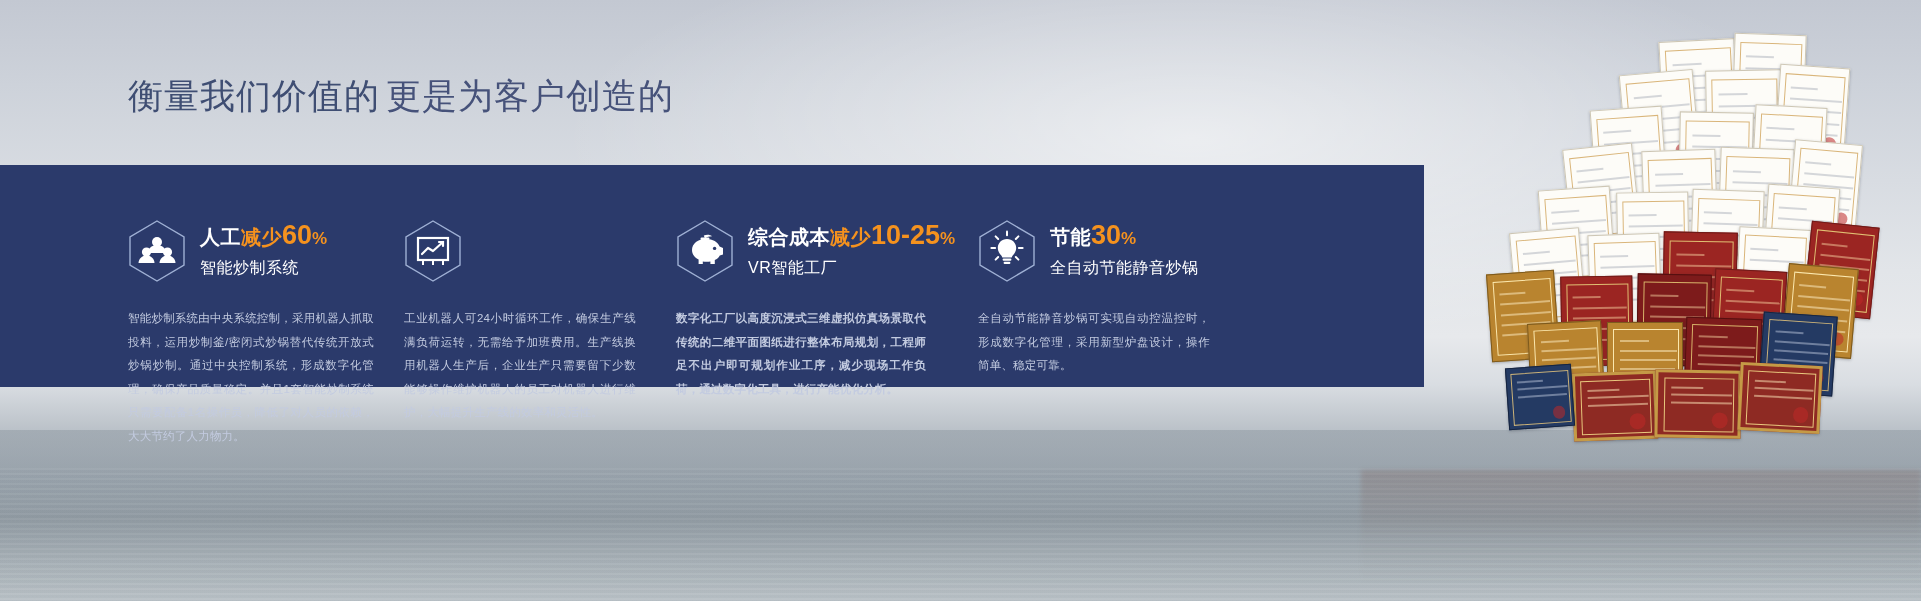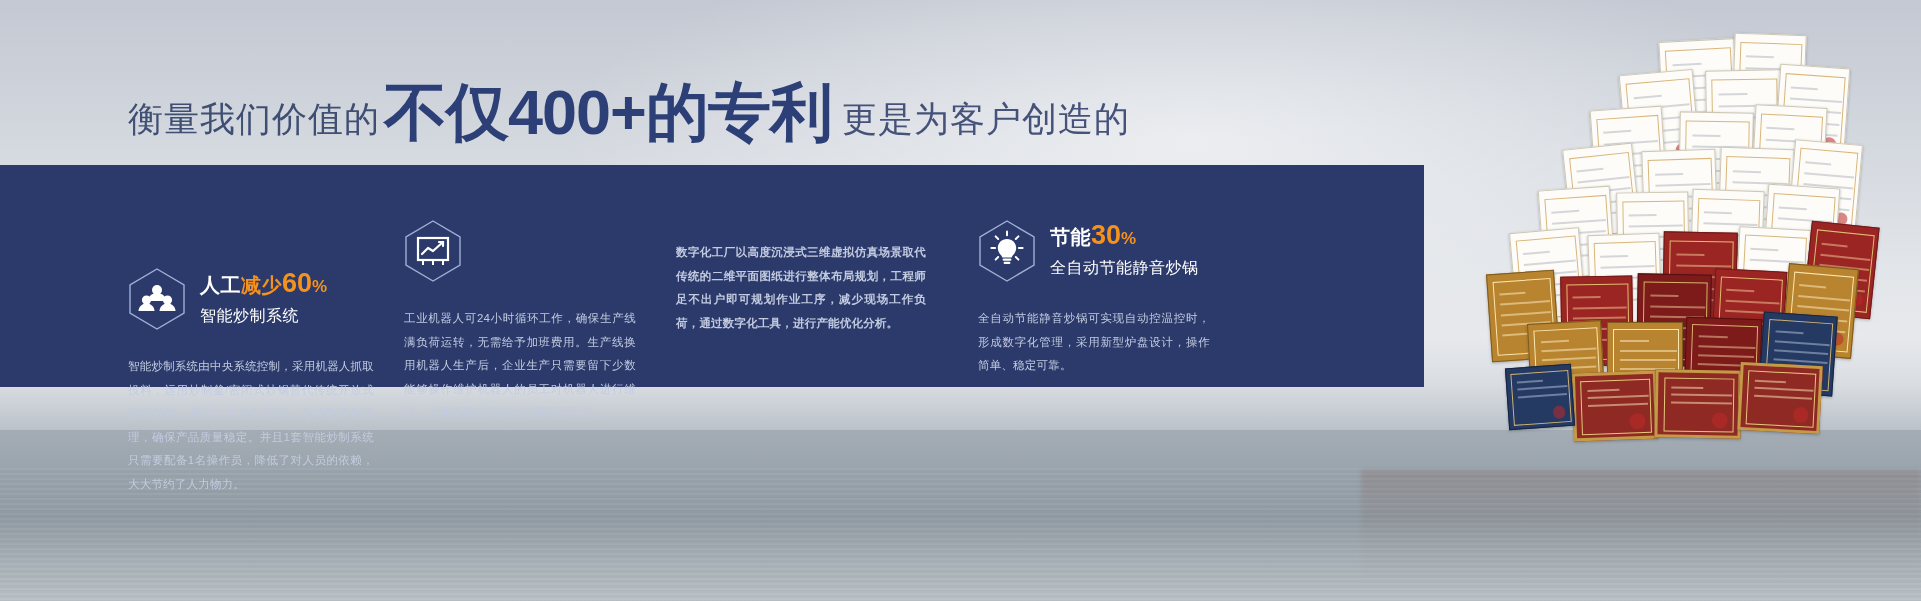--- a/index.html
+++ b/index.html
@@ -72,21 +72,21 @@
   }
   .panel-inner{
     position:absolute;left:0;top:0;width:100%;height:100%;
     display:flex;
   }
   .feature{
     position:relative;
     padding-top:52px;
     box-sizing:border-box;
   }
-  .f1{width:266px;margin-left:128px;margin-top:48px;}
+  .f1{width:266px;margin-left:128px;}
   .f2{width:262px;margin-left:10px;}
   .f3{width:270px;margin-left:10px;}
   .f4{width:250px;margin-left:32px;}
 
   .f-head{display:flex;align-items:flex-start;}
   .hexwrap{
     width:58px;height:64px;flex:0 0 58px;margin-right:14px;margin-top:2px;
     position:relative;
   }
   .hexwrap svg{display:block;}
@@ -431,21 +431,20 @@
         <span class="ln" style="top:22%;width:40%"></span>
         <span class="ln" style="top:34%;width:77%"></span>
         <span class="ln" style="top:46%;width:76%"></span>
         <span class="seal"></span>
       </div>
     </div>
   <div class="cert-reflection"></div>
 
   <div class="headline">
     <span class="hl-plain">衡量我们价值的</span>
-    <span class="hl-strong">不仅400+的专利</span>
     <span class="hl-plain2">更是为客户创造的</span>
   </div>
 
   <div class="panel">
     <div class="panel-inner">
 
       <div class="feature f1">
         <div class="f-head">
           <div class="hexwrap">
             <svg width="58" height="64" viewBox="0 0 58 64">
@@ -481,20 +480,39 @@
               <line x1="19" y1="41" x2="19" y2="46" stroke="#ffffff" stroke-width="2"></line>
               <line x1="29" y1="41" x2="29" y2="46" stroke="#ffffff" stroke-width="2"></line>
               <line x1="39" y1="41" x2="39" y2="46" stroke="#ffffff" stroke-width="2"></line>
             </svg>
           </div>
         </div>
         <div class="f-body">工业机器人可24小时循环工作，确保生产线满负荷运转，无需给予加班费用。生产线换用机器人生产后，企业生产只需要留下少数能够操作维护机器人的员工对机器人进行维护，大幅提升生产线的效率和灵活性。</div>
       </div>
 
       <div class="feature f3">
+        <div class="f-head">
+          <div class="hexwrap">
+            <svg width="58" height="64" viewBox="0 0 58 64">
+              <polygon points="29,2 56,18 56,46 29,62 2,46 2,18" fill="none" stroke="#9fb0d4" stroke-width="1.4"></polygon>
+              <g fill="#ffffff">
+                <path d="M16 31c0-6.5 6-11 14-11 6.8 0 12 3 13.6 7.6l3.4 1.4v6.6l-3.2.8c-1 2-2.8 3.6-5 4.7V45h-4.4v-2.6c-1.2.2-2.5.3-3.8.3-1.3 0-2.6-.1-3.8-.3V45H22.6v-4.4C18.7 38.6 16 35.1 16 31z"></path>
+                <circle cx="38.6" cy="29.4" r="1.7" fill="#2b3a6b"></circle>
+                <path d="M27.8 16.6c2.7-1.4 6-1.3 8.2.6-2.6.1-5.1.8-7.2 2z"></path>
+                <rect x="24.5" y="18.6" width="9" height="2.4" rx="1.2"></rect>
+              </g>
+            </svg>
+          </div>
+          <div class="f-titles">
+            <div class="f-title">
+              <span>综合成本</span><span class="kw">减少</span><span class="num">10-25</span><span class="pct">%</span>
+            </div>
+            <div class="f-sub">VR智能工厂</div>
+          </div>
+        </div>
         <div class="f-body">数字化工厂以高度沉浸式三维虚拟仿真场景取代传统的二维平面图纸进行整体布局规划，工程师足不出户即可规划作业工序，减少现场工作负荷，通过数字化工具，进行产能优化分析。</div>
       </div>
 
       <div class="feature f4">
         <div class="f-head">
           <div class="hexwrap">
             <svg width="58" height="64" viewBox="0 0 58 64">
               <polygon points="29,2 56,18 56,46 29,62 2,46 2,18" fill="none" stroke="#9fb0d4" stroke-width="1.4"></polygon>
               <g fill="#ffffff">
                 <path d="M29 20c-5.2 0-9.2 4-9.2 8.9 0 3.3 1.8 5.6 3.3 7.3.7.8 1.1 1.5 1.2 2.3h9.4c.1-.8.5-1.5 1.2-2.3 1.5-1.7 3.3-4 3.3-7.3C38.2 24 34.2 20 29 20z"></path>

